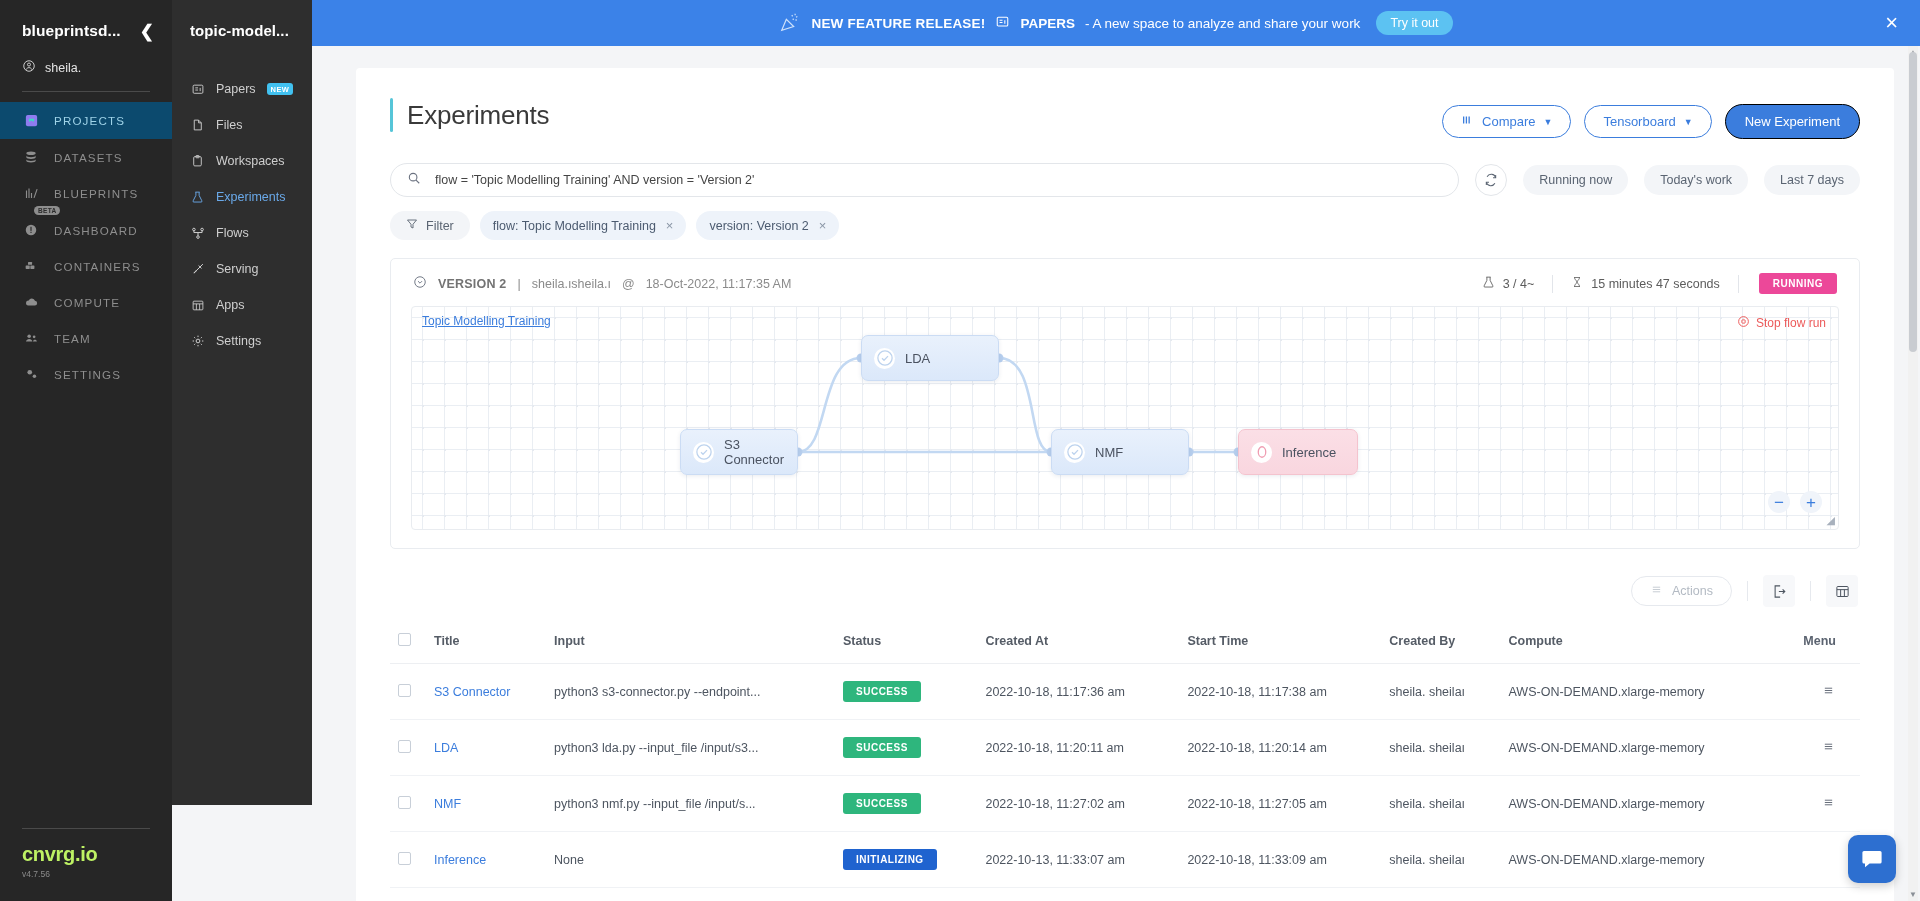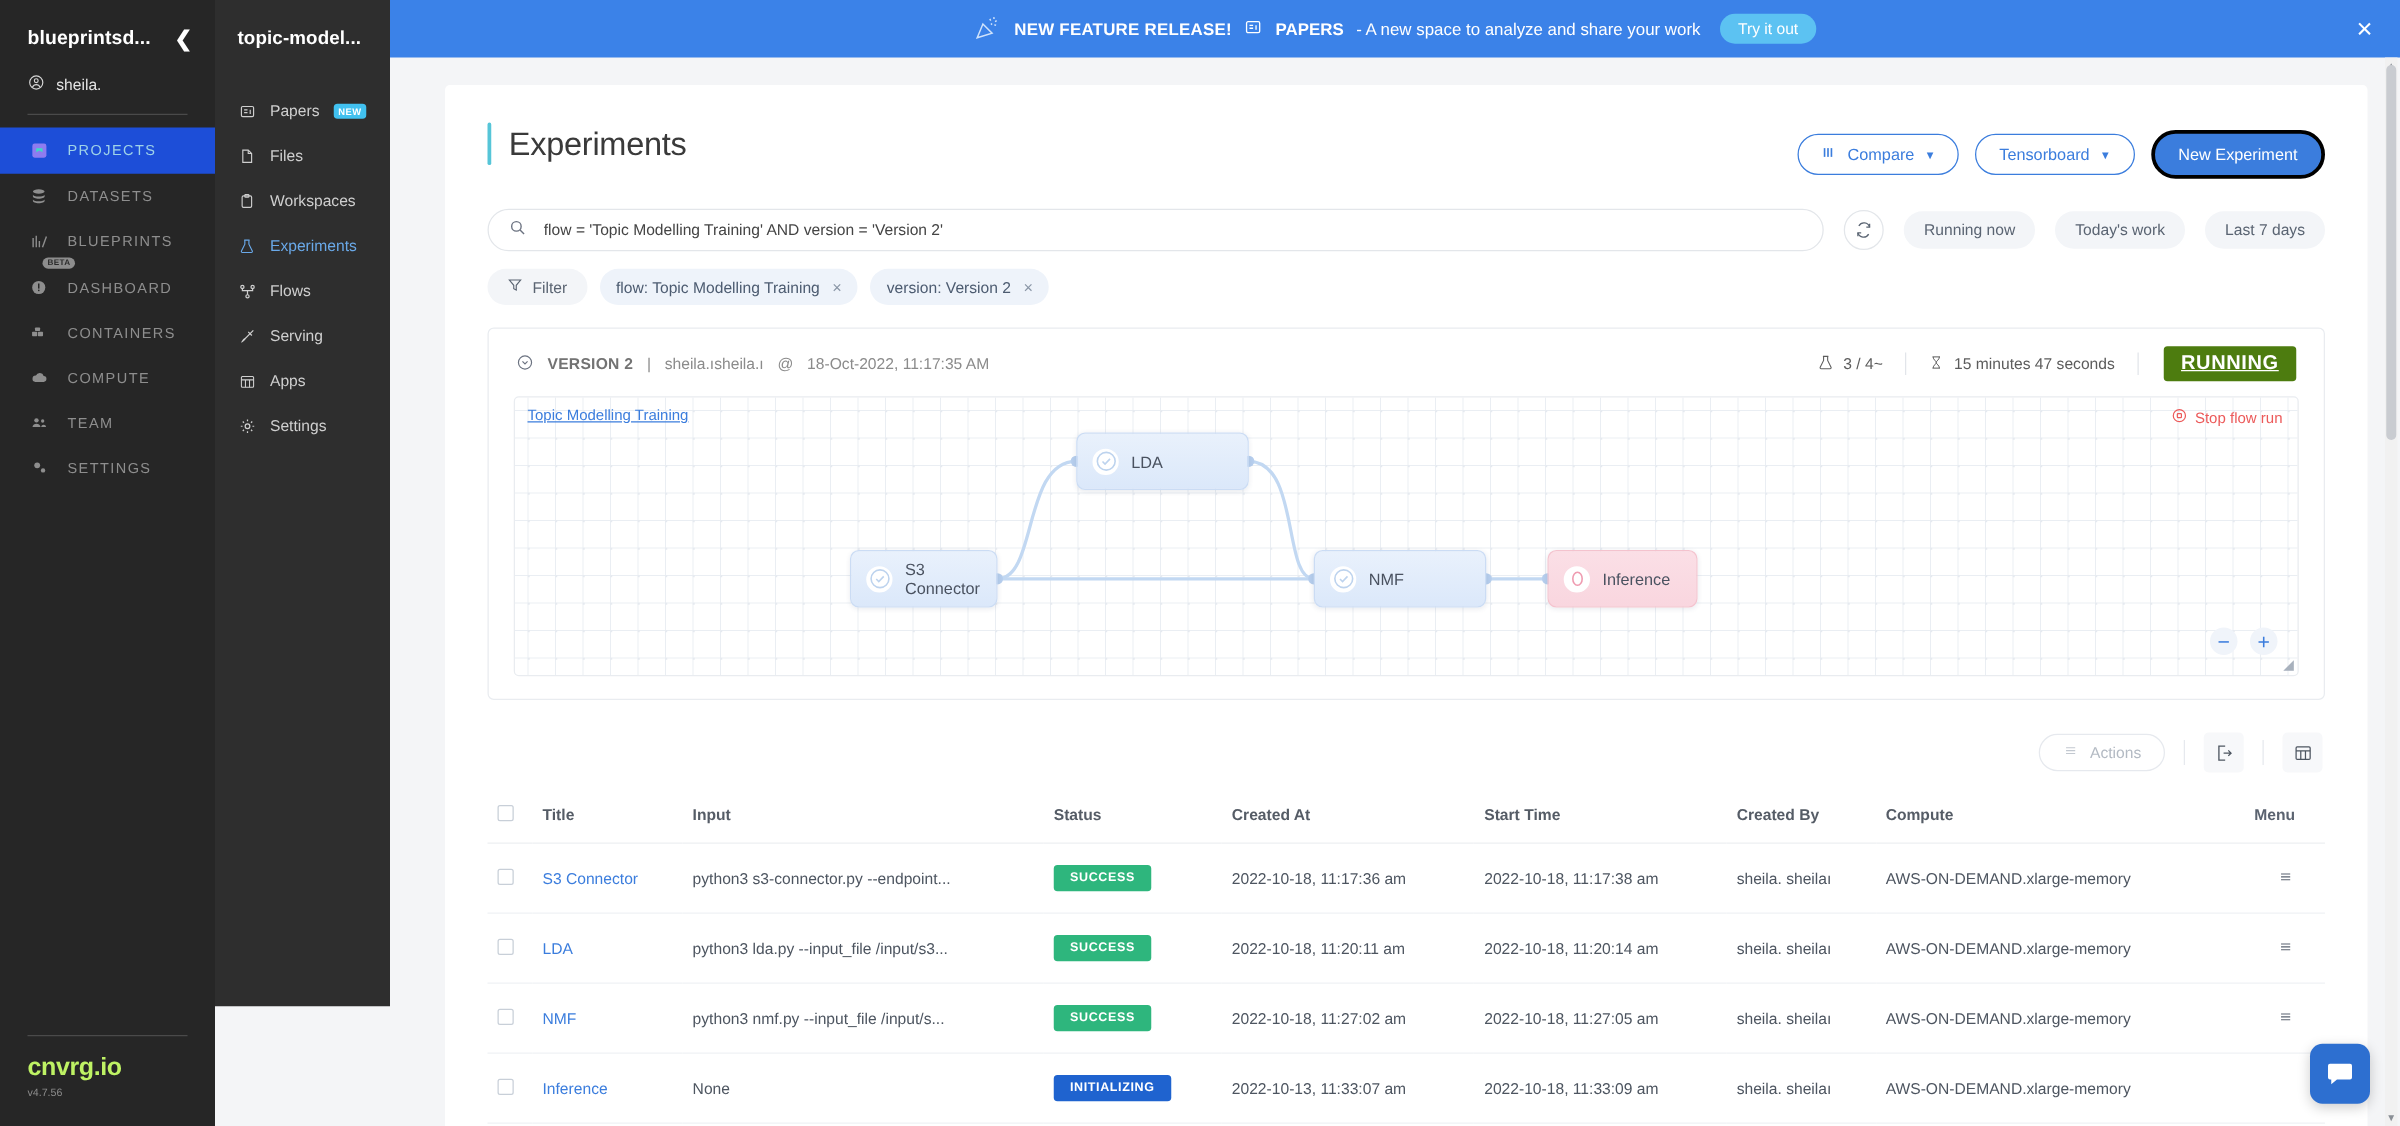--- a/index.html
+++ b/index.html
@@ -30,21 +30,21 @@
   }
   .rail-user svg { flex-shrink: 0; }
   .rail-sep { height: 1px; background: #4a4a4a; margin: 15px 22px 0 22px; }
   .rail-nav { margin-top: 10px; }
   .rail-item {
     display: flex; align-items: center; gap: 14px;
     padding: 11px 22px; font-size: 11.6px; letter-spacing: 1.15px;
     color: #8e8e8e; cursor: pointer; position: relative;
   }
   .rail-item .ico { width: 18px; display:flex; align-items:center; justify-content:center; position: relative; }
-  .rail-item.active { background: #1d4ed8; color: #9fd3e8; }
+  .rail-item.active { background: #0c4a6e; color: #9fd3e8; }
   .rail-item.active .ico svg { filter: none; }
   .beta-tag {
     position: absolute; left: 12px; top: 20px;
     background: #8d8d8d; color: #2b2b2b; font-size: 6.5px; font-weight: bold;
     border-radius: 6px; padding: 1px 4px; letter-spacing: .3px;
   }
   .rail-footer { position: absolute; bottom: 22px; left: 22px; }
   .rail-footer .sep { height:1px; background:#4a4a4a; width: 128px; margin-bottom: 14px;}
   .rail-brand { color: #bef264; font-size: 20px; font-weight: bold; letter-spacing: -.3px;}
   .rail-ver { color: #8b8b8b; font-size: 8.5px; margin-top: 3px; }
@@ -102,21 +102,21 @@
   .title-bar { width: 3px; height: 34px; background: #56c5d8; border-radius: 2px;}
   .page-title { font-size: 26px; color: #3a3a3a; font-weight: normal; letter-spacing: -.2px; }
 
   .head-actions { display: flex; align-items: center; gap: 13px; padding-top: 6px; }
   .btn-outline {
     border: 1px solid #3b7ddd; color: #3b7ddd; background: #fff;
     border-radius: 20px; padding: 8px 18px; font-size: 13px; cursor: pointer;
     display: flex; align-items: center; gap: 8px; font-family: inherit; white-space: nowrap;
   }
   .btn-primary {
-    background: #3b7ddd; color: #fff; border: 3px solid #000000;
+    background: #3b7ddd; color: #fff; border: 1px solid #000000;
     border-radius: 20px; padding: 9px 19px; font-size: 13px; cursor: pointer;
     font-family: inherit; white-space: nowrap;
   }
   .chev { font-size: 9px; }
 
   .search-row { margin-top: 24px; display: flex; align-items: center; gap: 16px; }
   .search-box {
     flex: 1; border: 1px solid #e3e6ea; border-radius: 20px; height: 34px;
     display: flex; align-items: center; padding: 0 16px; gap: 14px; background:#fff;
   }
@@ -155,22 +155,22 @@
     display: flex; align-items: center; justify-content: space-between;
     padding: 14px 22px 12px 22px;
   }
   .runhead-left { display: flex; align-items: center; gap: 11px; font-size: 12.5px; }
   .runhead-left .vlabel { font-weight: bold; color: #737373; letter-spacing: .2px;}
   .runhead-left .vmeta { color: #8b8b8b; }
   .runhead-right { display: flex; align-items: center; gap: 0; font-size: 12.5px; color: #5c5c5c; }
   .runstat { display: flex; align-items: center; gap: 8px; padding: 0 18px; }
   .vline { width: 1px; height: 18px; background: #e2e5ea; }
   .badge-running {
-    background: #4d7c0f; color: #fff; font-size: 16px; font-weight: bold;
-    letter-spacing: .5px; border-radius: 3px; padding: 5px 14px; margin-left: 20px; text-decoration: underline;
+    background: #ec4899; color: #fff; font-size: 10px; font-weight: bold;
+    letter-spacing: .5px; border-radius: 3px; padding: 5px 14px; margin-left: 20px;
   }
 
   .canvas {
     margin: 0 20px; height: 224px; border: 1px solid #e9ecf0; border-radius: 4px;
     position: relative; overflow: hidden; background-color: #fff;
     background-image:
       linear-gradient(to right, #eaeef3 1px, transparent 1px),
       linear-gradient(to bottom, #eaeef3 1px, transparent 1px);
     background-size: 22px 22px;
     background-position: 10px 10px;

